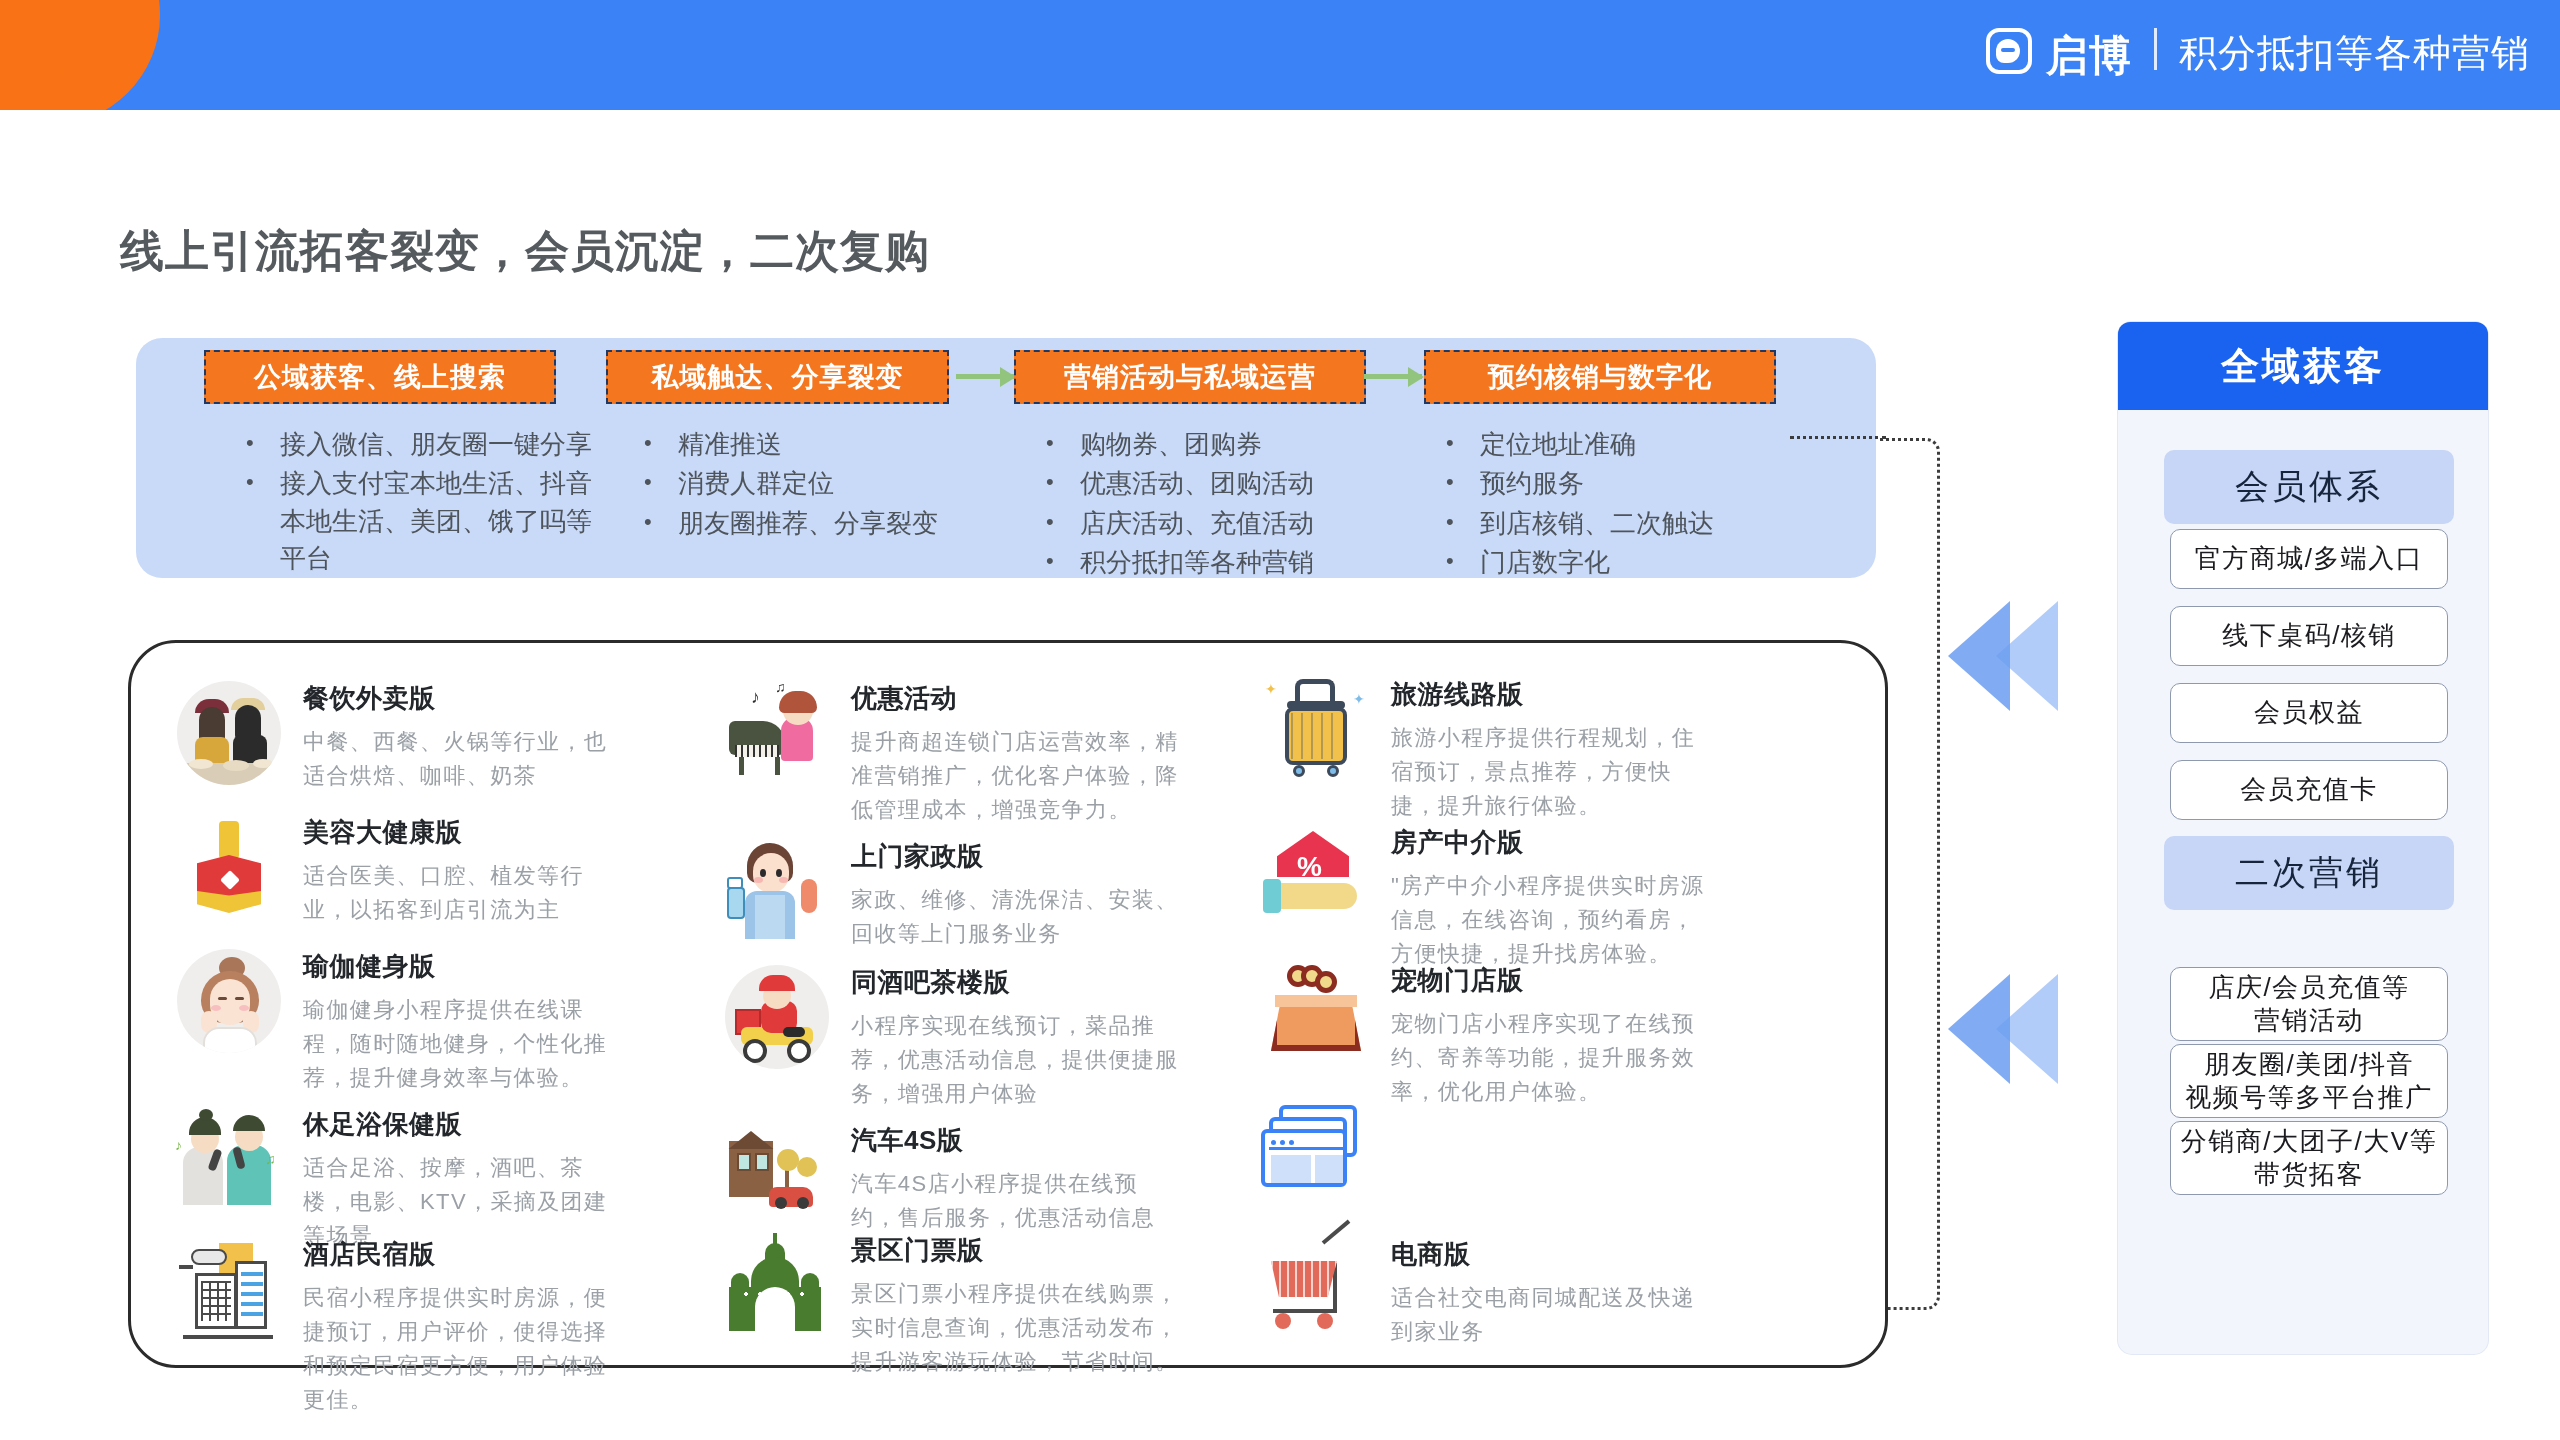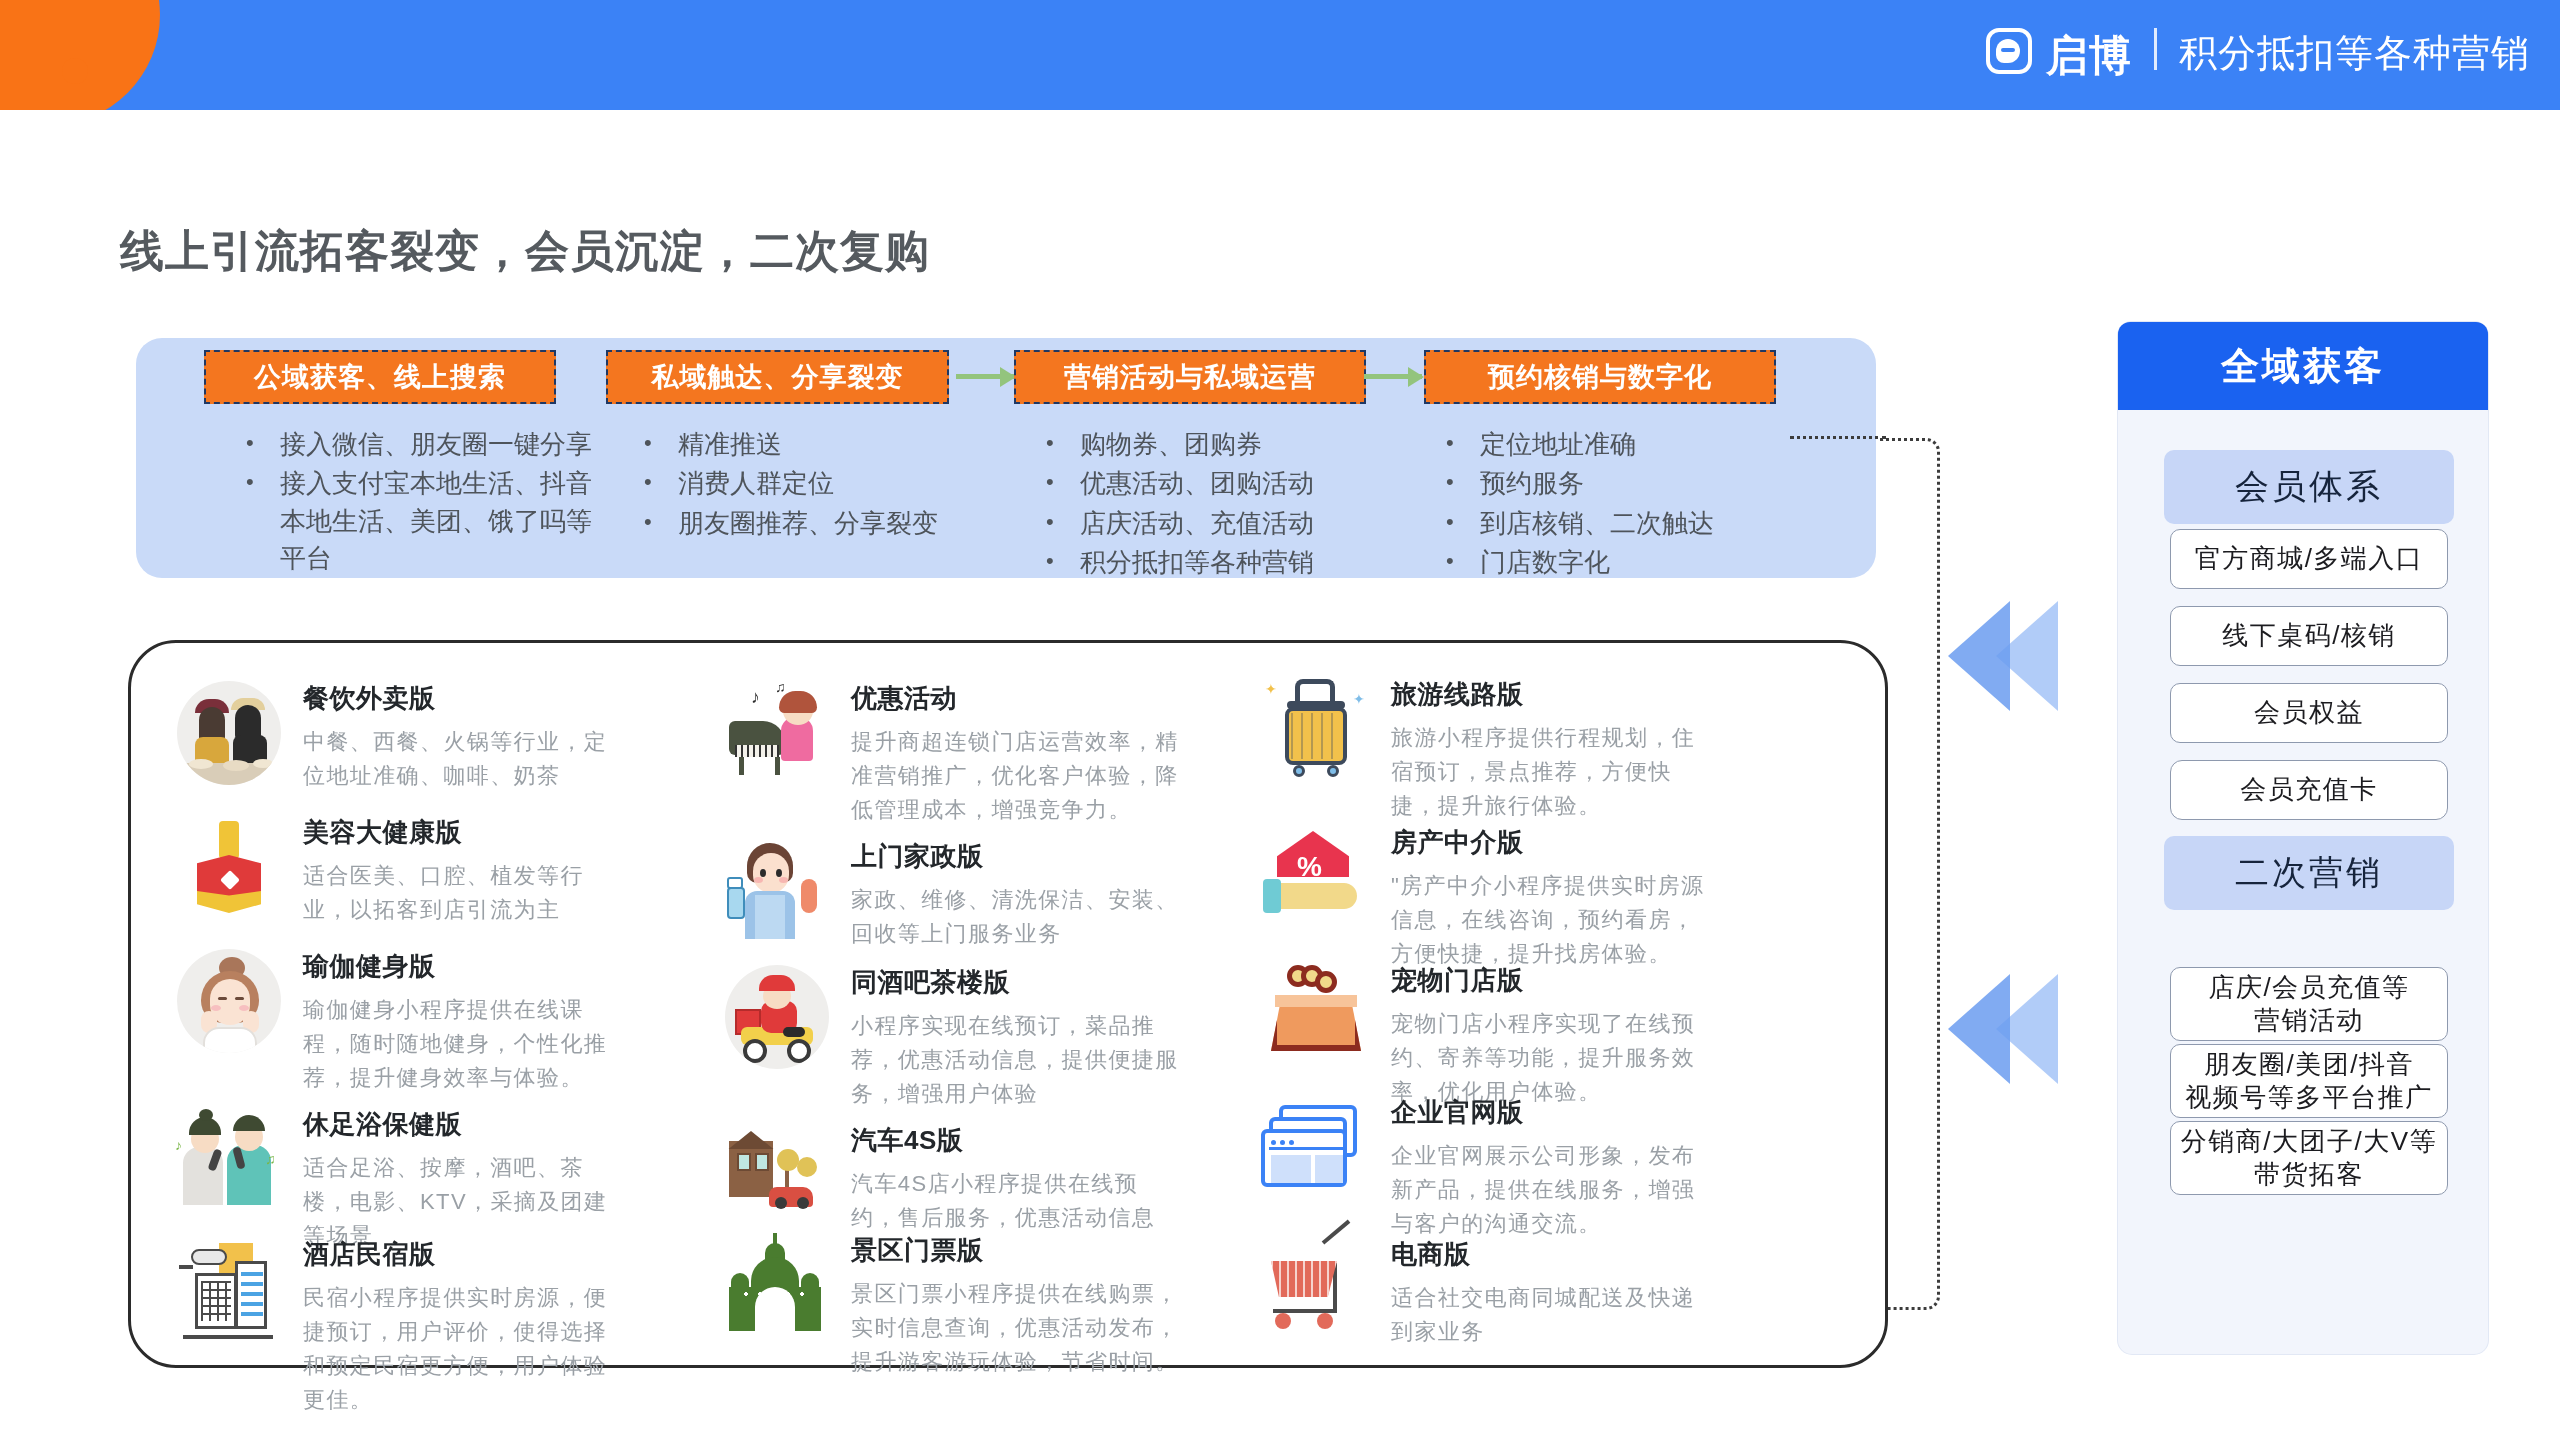--- a/index.html
+++ b/index.html
@@ -593,21 +593,21 @@
         <div class="b1"></div>
           <div class="b2"></div>
         <div class="tbl"></div>
         <div class="p1"></div>
           <div class="p2"></div>
           <div class="p3"></div>
       </div>
     </div>
     <div class="body">
       <div class="ttl">餐饮外卖版</div>
-      <div class="dsc">中餐、西餐、火锅等行业，定位地址准确、咖啡、奶茶</div>
+      <div class="dsc">中餐、西餐、火锅等行业，也适合烘焙、咖啡、奶茶</div>
     </div>
   </div>
 
   <div class="card col-a" style="top:168px;">
     <div class="ic">
       <div class="art-polish" style="position:absolute;inset:0;">
         <div class="cap"></div>
           <div class="bot"></div>
           <div class="base"></div>
           <div class="gem"></div>
@@ -847,24 +847,20 @@
         <div class="w3">
           <div class="bar"></div>
           <div class="dot" style="left:6px;"></div>
           <div class="dot" style="left:15px;"></div>
           <div class="dot" style="left:24px;"></div>
           <div class="c1"></div>
             <div class="c2"></div>
         </div>
       </div>
     </div>
-    <div class="body">
-      <div class="ttl">企业官网版</div>
-      <div class="dsc">企业官网展示公司形象，发布新产品，提供在线服务，增强与客户的沟通交流。</div>
-    </div>
   </div>
 
   <div class="card col-c" style="top:590px;">
     <div class="ic">
       <div class="art-cart" style="position:absolute;inset:0;">
         <div class="handle"></div>
           <div class="stem"></div>
         <div class="basket"></div>
           <div class="bottom"></div>
         <div class="w1"></div>

